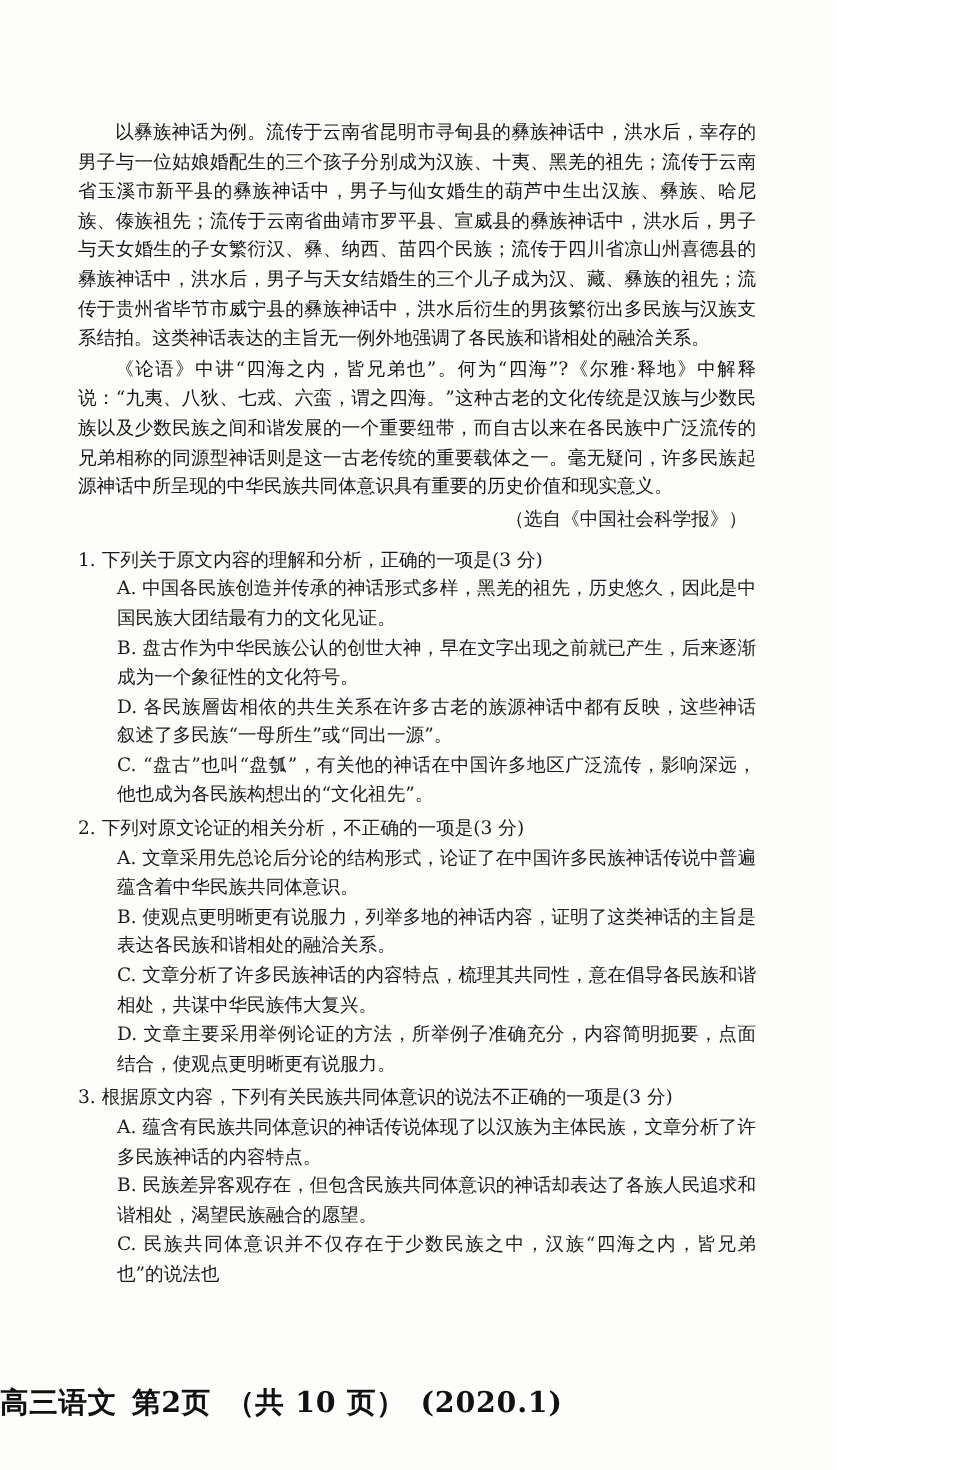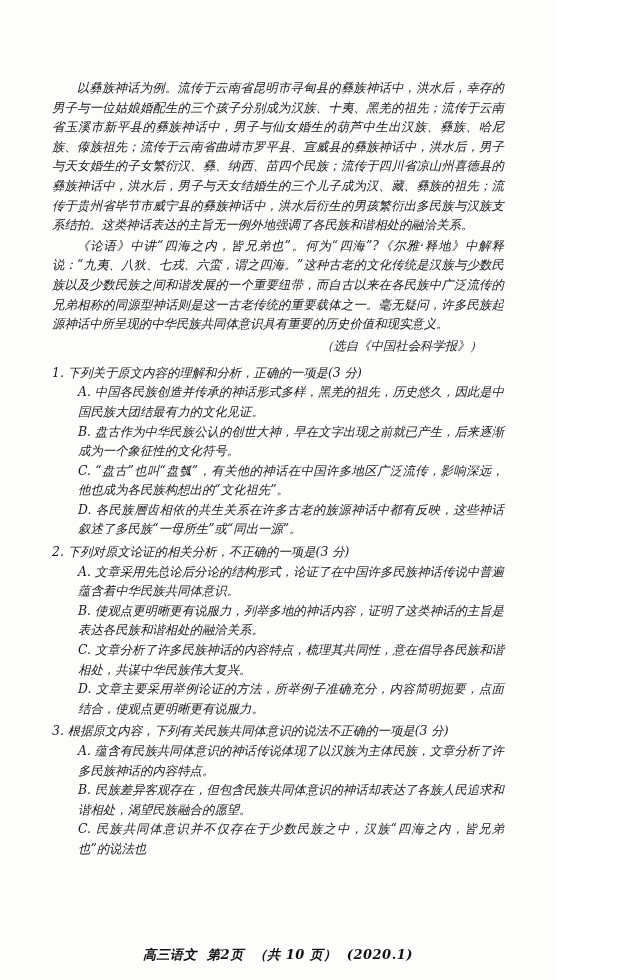--- a/index.html
+++ b/index.html
@@ -14,34 +14,33 @@
     color: #1a1a1a;
     overflow: hidden;
   }
   .page {
     position: relative;
     width: 556px;
     height: 980px;
     box-sizing: border-box;
     padding: 78px 52px 0 52px;
     background: #fdfdfb;
-    font-style: italic;
   }
   .body-text {
     font-size: 12.4px;
     line-height: 19.6px;
     text-align: justify;
     color: #151515;
   }
   p.para {
     margin: 0 0 1px 0;
     text-indent: 2em;
   }
   .src-line {
-    margin: 4px 16px 8px 0;
+    margin: 4px 0 8px 0;
     text-align: right;
     font-size: 12.4px;
     padding-right: 6px;
   }
   .question {
     margin-top: 3px;
     font-size: 12.4px;
     line-height: 19.6px;
   }
   .q-stem {
@@ -53,23 +52,23 @@
     padding-left: 26px;
     text-indent: 0;
     font-size: 12.4px;
     line-height: 19.6px;
     text-align: justify;
   }
   .footer {
     position: absolute;
     left: 0;
     right: 0;
-    bottom: 16px;
-    text-align: center;
-    font-size: 13px;
+    bottom: 32px;
+    text-align: left;
+    font-size: 19px;
     font-weight: bold;
     letter-spacing: 0.5px;
     color: #111;
   }
   .footer .sp { display: inline-block; width: 10px; }
   .nowrap { white-space: nowrap; }
 </style>
 </head>
 <body>
 
@@ -79,22 +78,22 @@
     <p class="para">以彝族神话为例。流传于云南省昆明市寻甸县的彝族神话中，洪水后，幸存的男子与一位姑娘婚配生的三个孩子分别成为汉族、十夷、黑羌的祖先；流传于云南省玉溪市新平县的彝族神话中，男子与仙女婚生的葫芦中生出汉族、彝族、哈尼族、傣族祖先；流传于云南省曲靖市罗平县、宣威县的彝族神话中，洪水后，男子与天女婚生的子女繁衍汉、彝、纳西、苗四个民族；流传于四川省凉山州喜德县的彝族神话中，洪水后，男子与天女结婚生的三个儿子成为汉、藏、彝族的祖先；流传于贵州省毕节市威宁县的彝族神话中，洪水后衍生的男孩繁衍出多民族与汉族支系结拍。这类神话表达的主旨无一例外地强调了各民族和谐相处的融洽关系。</p>
     <p class="para">《论语》中讲“四海之内，皆兄弟也”。何为“四海”?《尔雅·释地》中解释说：“九夷、八狄、七戎、六蛮，谓之四海。”这种古老的文化传统是汉族与少数民族以及少数民族之间和谐发展的一个重要纽带，而自古以来在各民族中广泛流传的兄弟相称的同源型神话则是这一古老传统的重要载体之一。毫无疑问，许多民族起源神话中所呈现的中华民族共同体意识具有重要的历史价值和现实意义。</p>
   </div>
 
   <div class="src-line">（选自《中国社会科学报》）</div>
 
   <div class="question">
     <p class="q-stem">1. 下列关于原文内容的理解和分析，正确的一项是(3 分)</p>
     <p class="opt">A. 中国各民族创造并传承的神话形式多样，黑羌的祖先，历史悠久，因此是中国民族大团结最有力的文化见证。</p>
     <p class="opt">B. 盘古作为中华民族公认的创世大神，早在文字出现之前就已产生，后来逐渐成为一个象征性的文化符号。</p>
+    <p class="opt">D. 各民族層齿相依的共生关系在许多古老的族源神话中都有反映，这些神话叙述了多民族“一母所生”或“同出一源”。</p>
     <p class="opt">C. “盘古”也叫“盘瓠”，有关他的神话在中国许多地区广泛流传，影响深远，他也成为各民族构想出的“文化祖先”。</p>
-    <p class="opt">D. 各民族層齿相依的共生关系在许多古老的族源神话中都有反映，这些神话叙述了多民族“一母所生”或“同出一源”。</p>
   </div>
 
   <div class="question">
     <p class="q-stem">2. 下列对原文论证的相关分析，不正确的一项是(3 分)</p>
     <p class="opt">A. 文章采用先总论后分论的结构形式，论证了在中国许多民族神话传说中普遍蕴含着中华民族共同体意识。</p>
     <p class="opt">B. 使观点更明晰更有说服力，列举多地的神话内容，证明了这类神话的主旨是表达各民族和谐相处的融洽关系。</p>
     <p class="opt">C. 文章分析了许多民族神话的内容特点，梳理其共同性，意在倡导各民族和谐相处，共谋中华民族伟大复兴。</p>
     <p class="opt">D. 文章主要采用举例论证的方法，所举例子准确充分，内容简明扼要，点面结合，使观点更明晰更有说服力。</p>
   </div>
 

